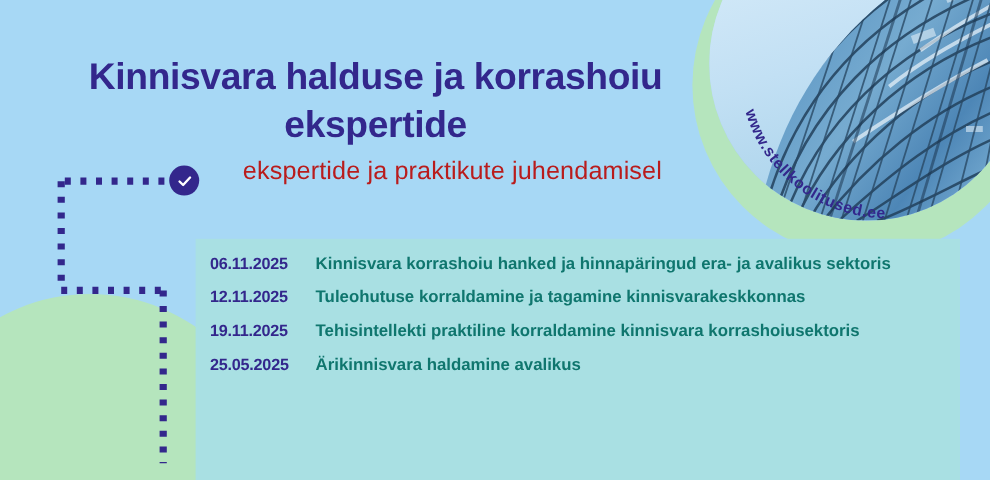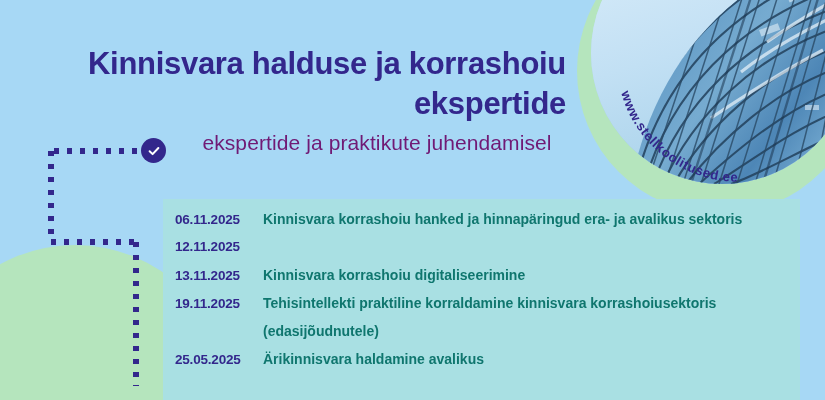--- a/index.html
+++ b/index.html
@@ -64,34 +64,34 @@
     letter-spacing: 0.6px;
     fill: #33278c;
   }
 
   
   .headline {
     position: absolute;
     left: 60px;
     top: 44px;
     width: 506px;
-    text-align: right;
+    text-align: center;
     color: #33278c;
     font-size: 31px;
     line-height: 1.28;
     font-weight: 700;
     letter-spacing: -0.3px;
   }
   .subtitle {
     position: absolute;
     left: 186px;
     top: 131px;
     width: 382px;
     text-align: center;
-    color: #701a75;
+    color: #b91c1c;
     font-size: 21px;
     font-weight: 400;
     letter-spacing: 0.1px;
   }
 
   
   .connector {
     position: absolute;
     left: 40px;
     top: 138px;
@@ -278,32 +278,25 @@
   </div>
 
   <div class="panel">
     <div class="rows" id="schedule-rows">
         <div class="row">
           <div class="date">06.11.2025</div>
           <div class="title">Kinnisvara korrashoiu hanked ja hinnapäringud era- ja avalikus sektoris</div>
         </div>
         <div class="row">
           <div class="date">12.11.2025</div>
-        </div>
-        <div class="row">
-          <div class="date">13.11.2025</div>
-          <div class="title">Kinnisvara korrashoiu digitaliseerimine</div>
+          <div class="title">Tuleohutuse korraldamine ja tagamine kinnisvarakeskkonnas</div>
         </div>
         <div class="row">
           <div class="date">19.11.2025</div>
           <div class="title">Tehisintellekti praktiline korraldamine kinnisvara korrashoiusektoris</div>
-        </div>
-        <div class="row cont">
-          <div class="date">19.11.2025</div>
-          <div class="title">(edasijõudnutele)</div>
         </div>
         <div class="row">
           <div class="date">25.05.2025</div>
           <div class="title">Ärikinnisvara haldamine avalikus</div>
         </div>
       </div>
   </div>
 
 
 </div>

